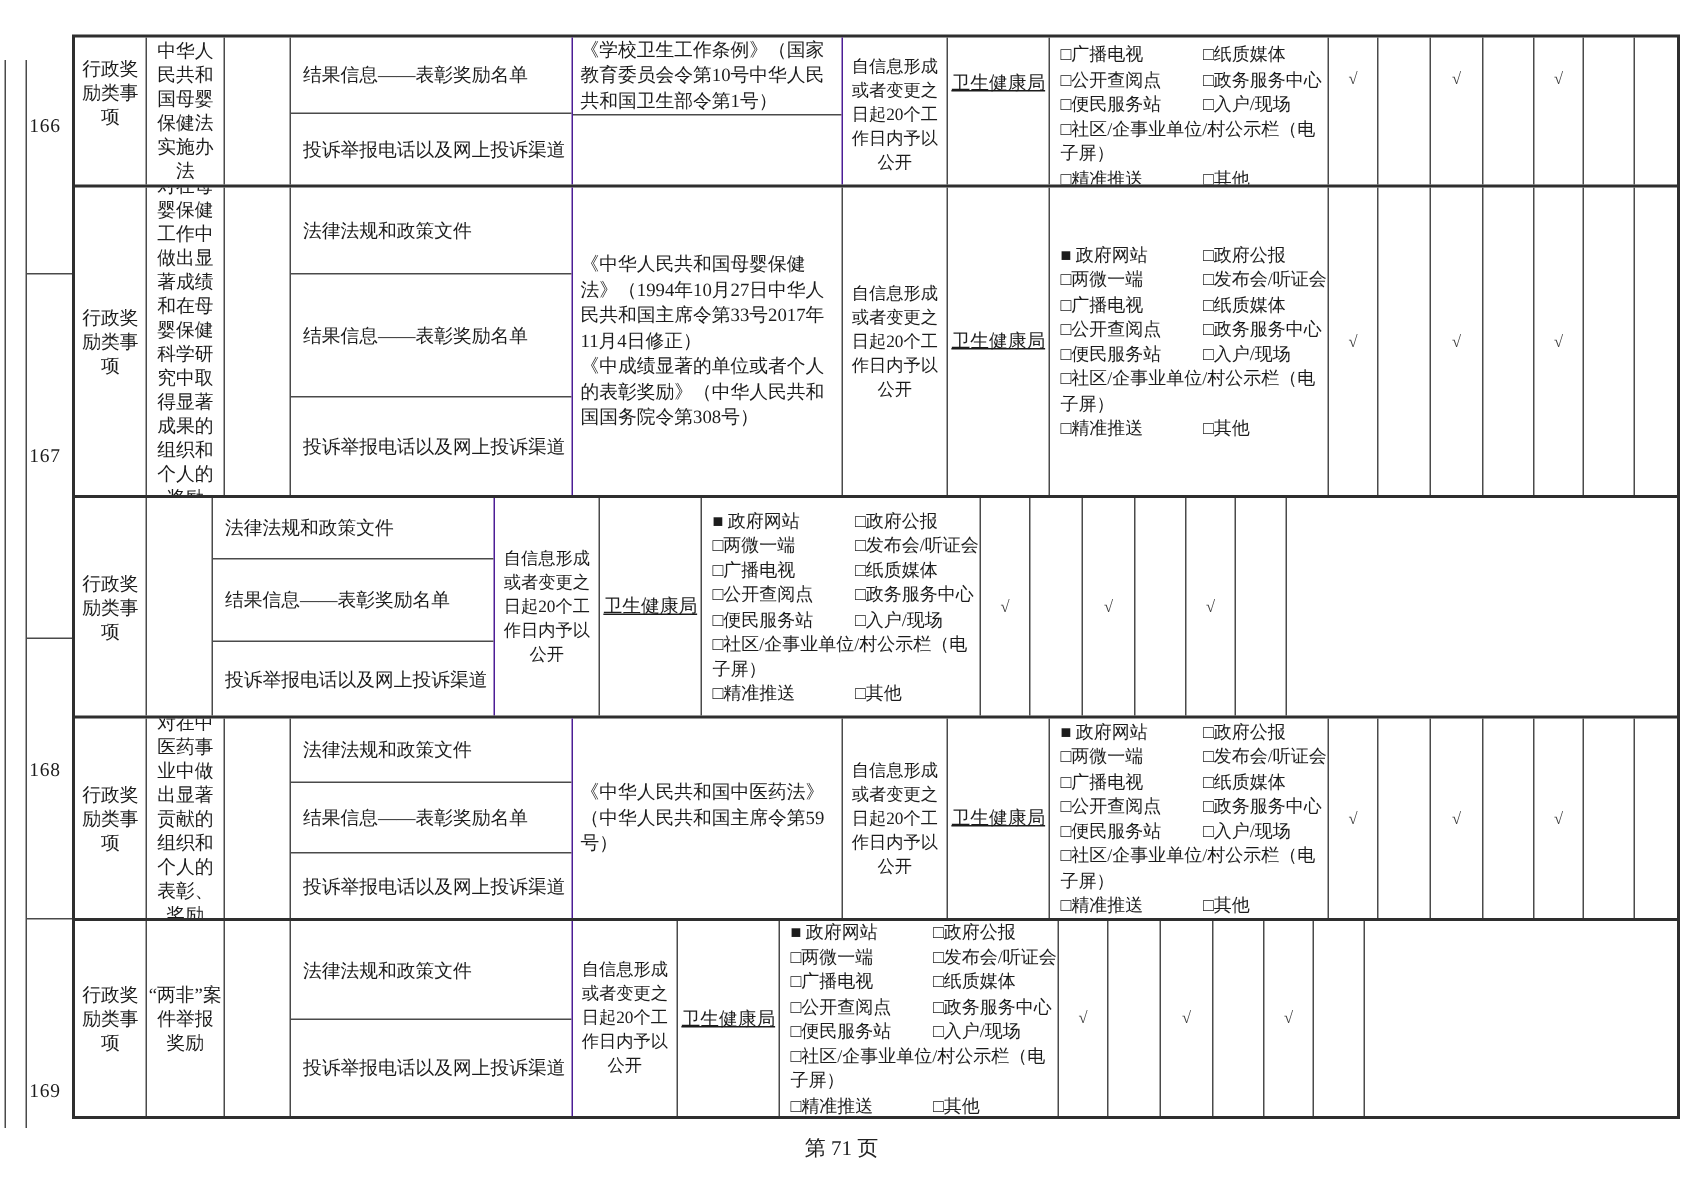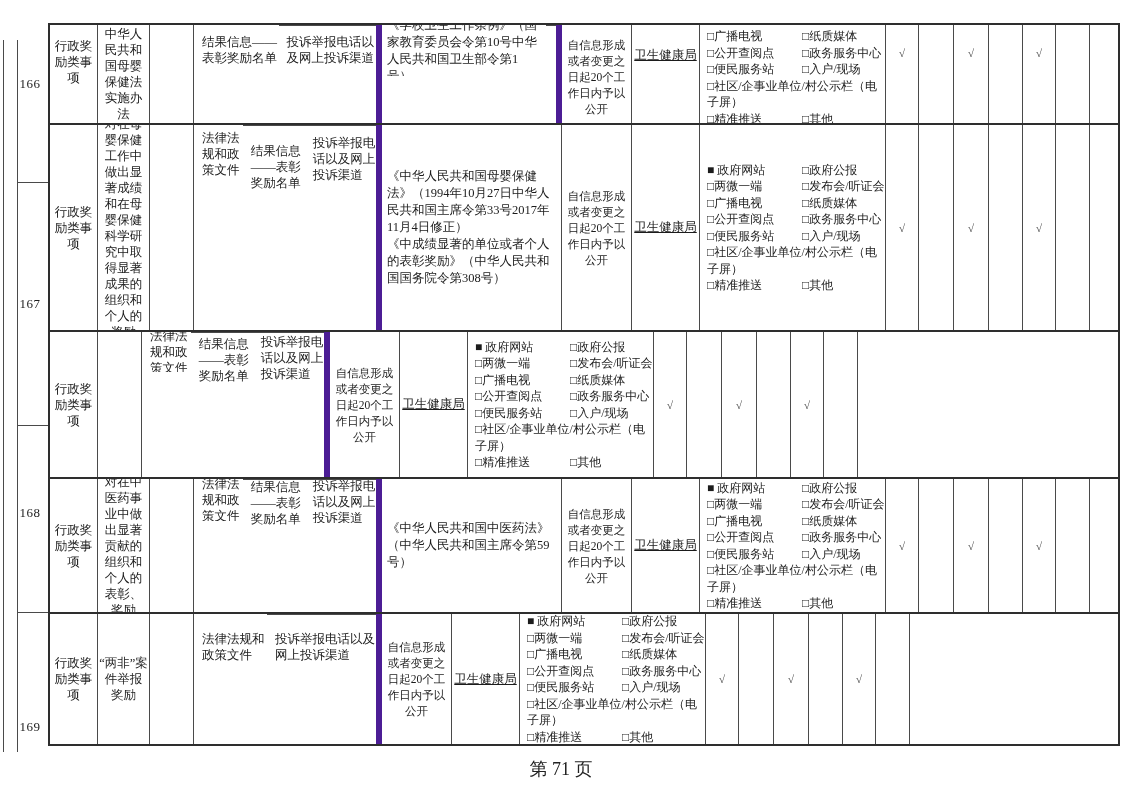--- a/index.html
+++ b/index.html
@@ -16,21 +16,21 @@
   .rownum{position:absolute;left:17px;width:26px;text-align:center;
           font-size:13px;letter-spacing:.5px;}
 
   
   .maintable{position:absolute;left:48px;top:23px;width:1072px;height:723px;
              border:2px solid #2e2e2e;box-sizing:border-box;display:flex;flex-direction:column;}
   .block{display:flex;flex-direction:row;box-sizing:border-box;flex:none;}
   .block.bt{border-top:2px solid #2e2e2e;}
   .cell{box-sizing:border-box;border-right:1px solid #4a4a4a;display:flex;
         align-items:center;justify-content:center;overflow:hidden;}
-  .col{box-sizing:border-box;border-right:6px solid #4c1d95;display:flex;flex-direction:row;flex:none;}
+  .col{box-sizing:border-box;border-right:1px solid #4c1d95;display:flex;flex-direction:column;flex:none;}
   .subrow{box-sizing:border-box;display:flex;align-items:center;overflow:hidden;}
   .subrow.bt1{border-top:1px solid #4a4a4a;}
 
   .cat{width:48px;flex:none;font-size:12.5px;line-height:16px;text-align:center;padding:2px;}
   .item{width:52px;flex:none;font-size:12.5px;line-height:16px;text-align:center;padding:2px 1px;}
   .emptyc{width:44px;flex:none;}
   .infocol{width:188px;}
   .infocell{font-size:12.5px;padding-left:8px;justify-content:flex-start;text-align:left;line-height:16px;}
   .legal{width:180px;flex:none;font-size:12.5px;line-height:17px;text-align:left;
          padding:2px 5px;white-space:pre-line;justify-content:flex-start;}
@@ -58,21 +58,21 @@
   .b169{height:132px;}
 
   
   .b166 .cat{align-items:flex-start;padding-top:13px;}
   .b166 .timing{align-items:flex-start;padding-top:12px;}
   .b166 .dept{align-items:flex-start;padding-top:22px;}
   .b166 .ckcell{align-items:flex-start;padding-top:22px;}
   .b166 .channels{align-items:flex-start;padding-top:3px;}
 
   .footer{position:absolute;left:0;top:757px;width:100%;text-align:center;
-          font-size:18px;color:#222;}
+          font-size:14px;color:#222;}
 </style>
 </head>
 <body>
 
 <div class="page">
 
   <div class="vline vl-outer"></div>
   <div class="vline vl-num"></div>
   <div class="numline" style="top:182px"></div>
   <div class="numline" style="top:425px"></div>

